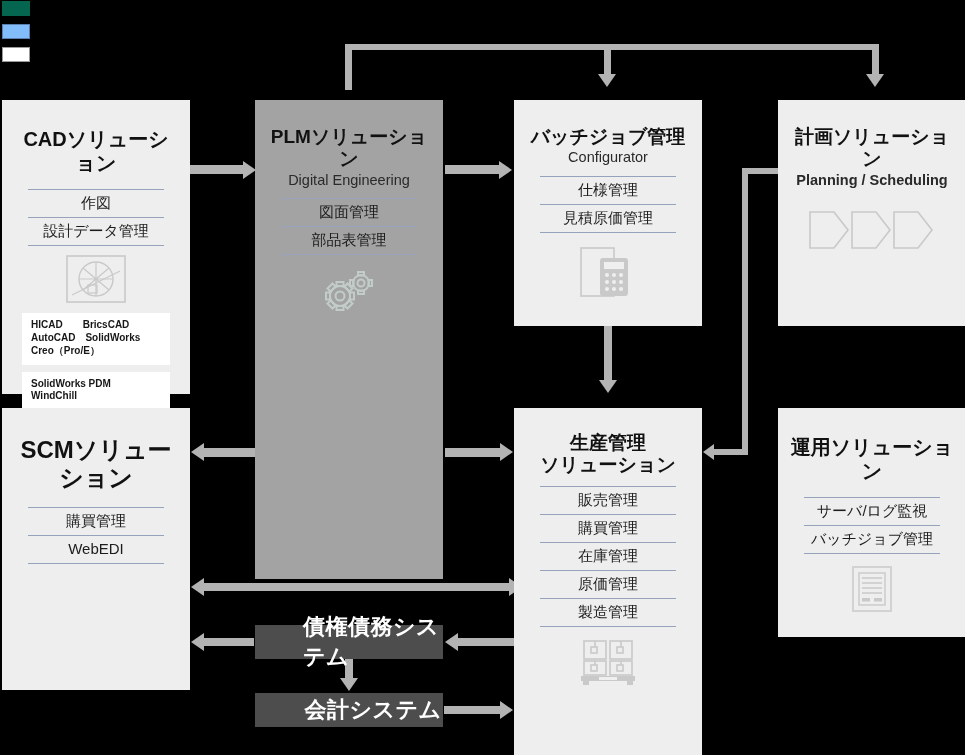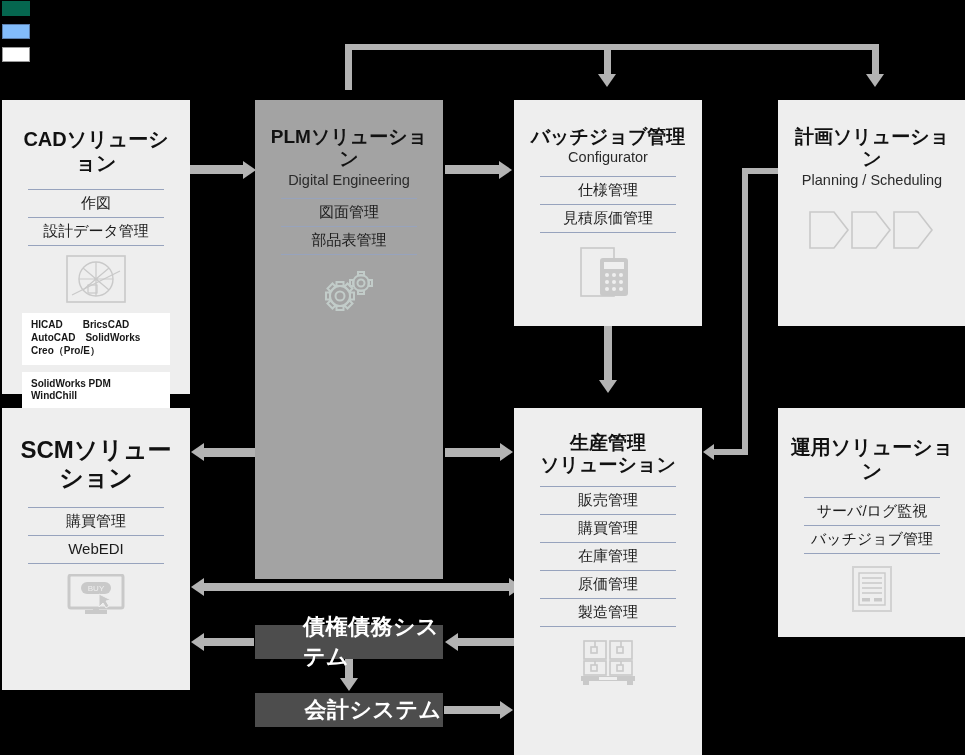--- a/index.html
+++ b/index.html
@@ -166,47 +166,37 @@
           <circle cx="27" cy="42" r="2"></circle>
             <circle cx="34" cy="42" r="2"></circle>
             <circle cx="41" cy="42" r="2"></circle>
         </g>
       </svg>
     </div>
   </div>
 
   <div class="card" style="left:778px;top:88px;width:188px;height:226px;">
     <div class="title" style="font-size:19px;padding:14px 0 0;">計画ソリューション</div>
-    <div class="subtitle" style="margin-bottom:10px;">Planning / Scheduling</div>
+    <div class="subtitle" style="margin-bottom:10px;font-weight:bold;">Planning / Scheduling</div>
     <div class="iconwrap" style="padding:12px 0 0;">
       <svg width="128" height="40" viewBox="0 0 128 40">
         <g fill="none" stroke="#c9c9c9" stroke-width="1.6">
           <path d="M2 2 H26 L40 20 L26 38 H2 Z"></path>
           <path d="M44 2 H68 L82 20 L68 38 H44 Z"></path>
           <path d="M86 2 H110 L124 20 L110 38 H86 Z"></path>
         </g>
       </svg>
     </div>
   </div>
 
   <div class="card" style="left:2px;top:396px;width:188px;height:282px;">
     <div class="title" style="font-size:24px;padding:16px 0 14px;">SCMソリューション</div>
     <div class="rows">
       <div class="row">購買管理</div>
       <div class="row">WebEDI</div>
-    </div>
-    <div class="iconwrap" style="padding:10px 0 0;">
-      <svg width="58" height="42" viewBox="0 0 58 42">
-        <rect x="2" y="1" width="54" height="33" rx="2" fill="none" stroke="#c9c9c9" stroke-width="3"></rect>
-        <rect x="18" y="36" width="22" height="4" fill="#c9c9c9"></rect>
-        <rect x="26" y="34" width="6" height="4" fill="#c9c9c9"></rect>
-        <rect x="14" y="8" width="30" height="12" rx="6" fill="#c9c9c9"></rect>
-        <text x="29" y="17" font-size="8" font-family="'Liberation Sans',sans-serif" fill="#efefef" text-anchor="middle">BUY</text>
-        <path d="M32 20 L32 33 L36 29 L39 34 L42 32 L39 27 L44 26 Z" fill="#c9c9c9" stroke="#efefef" stroke-width="1"></path>
-      </svg>
     </div>
   </div>
 
   <div class="card" style="left:514px;top:396px;width:188px;height:359px;">
     <div class="title" style="font-size:19px;padding:12px 0 9px;white-space:pre-line;">生産管理
 ソリューション</div>
     <div class="rows">
       <div class="row">販売管理</div>
       <div class="row">購買管理</div>
       <div class="row">在庫管理</div>

